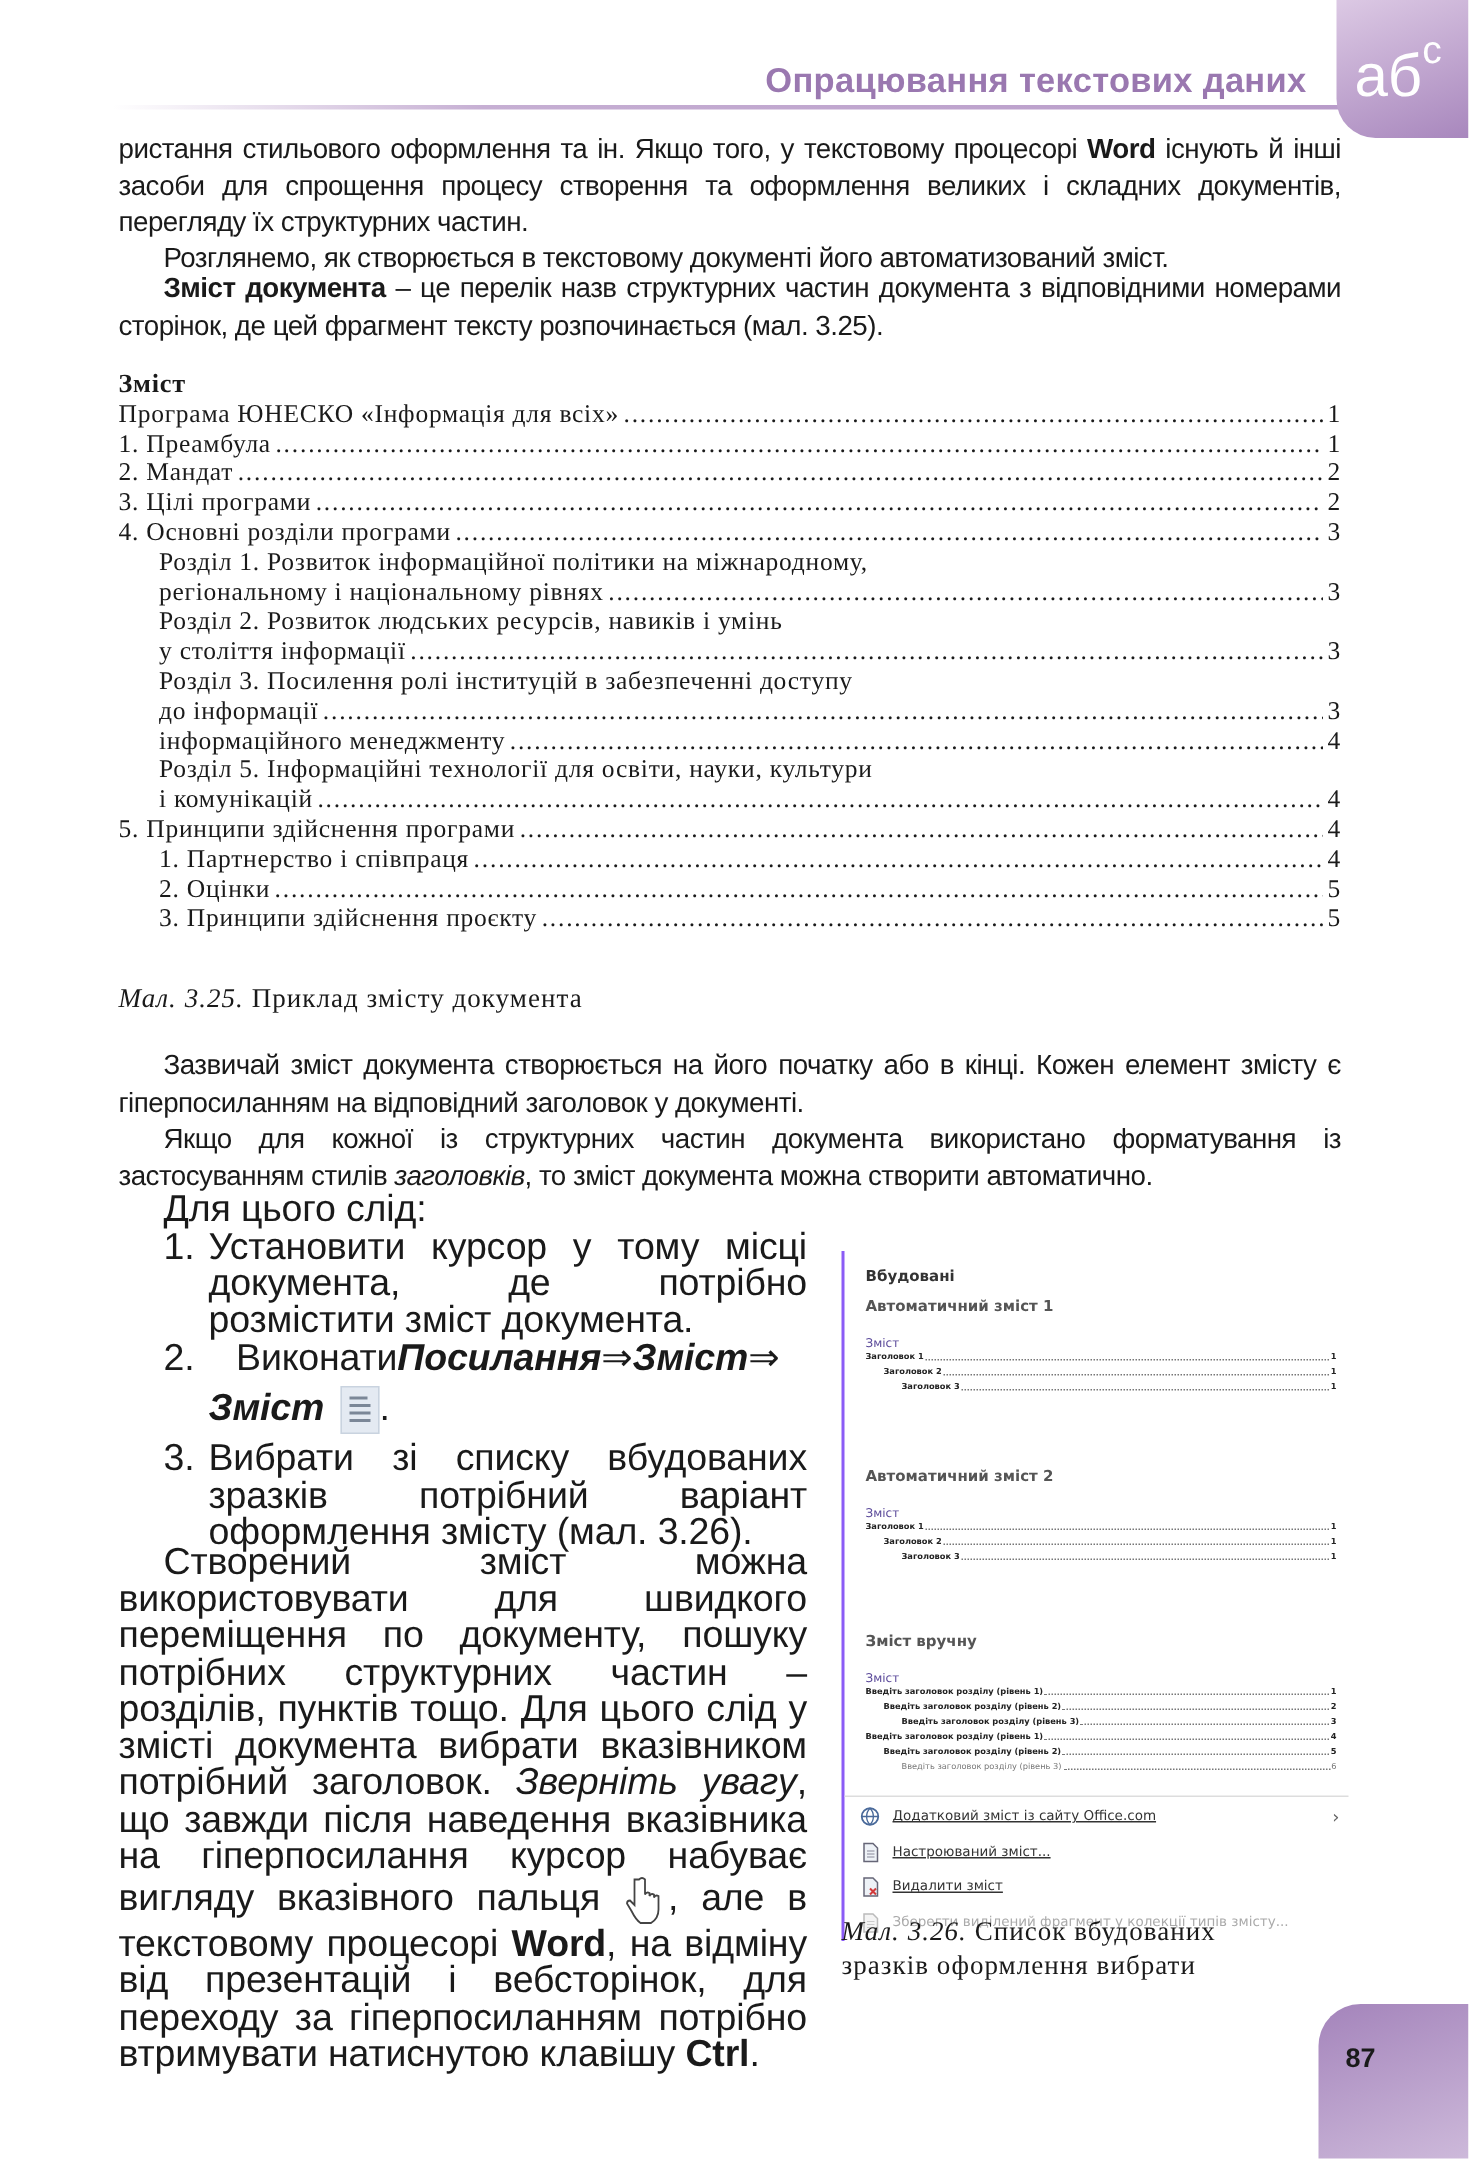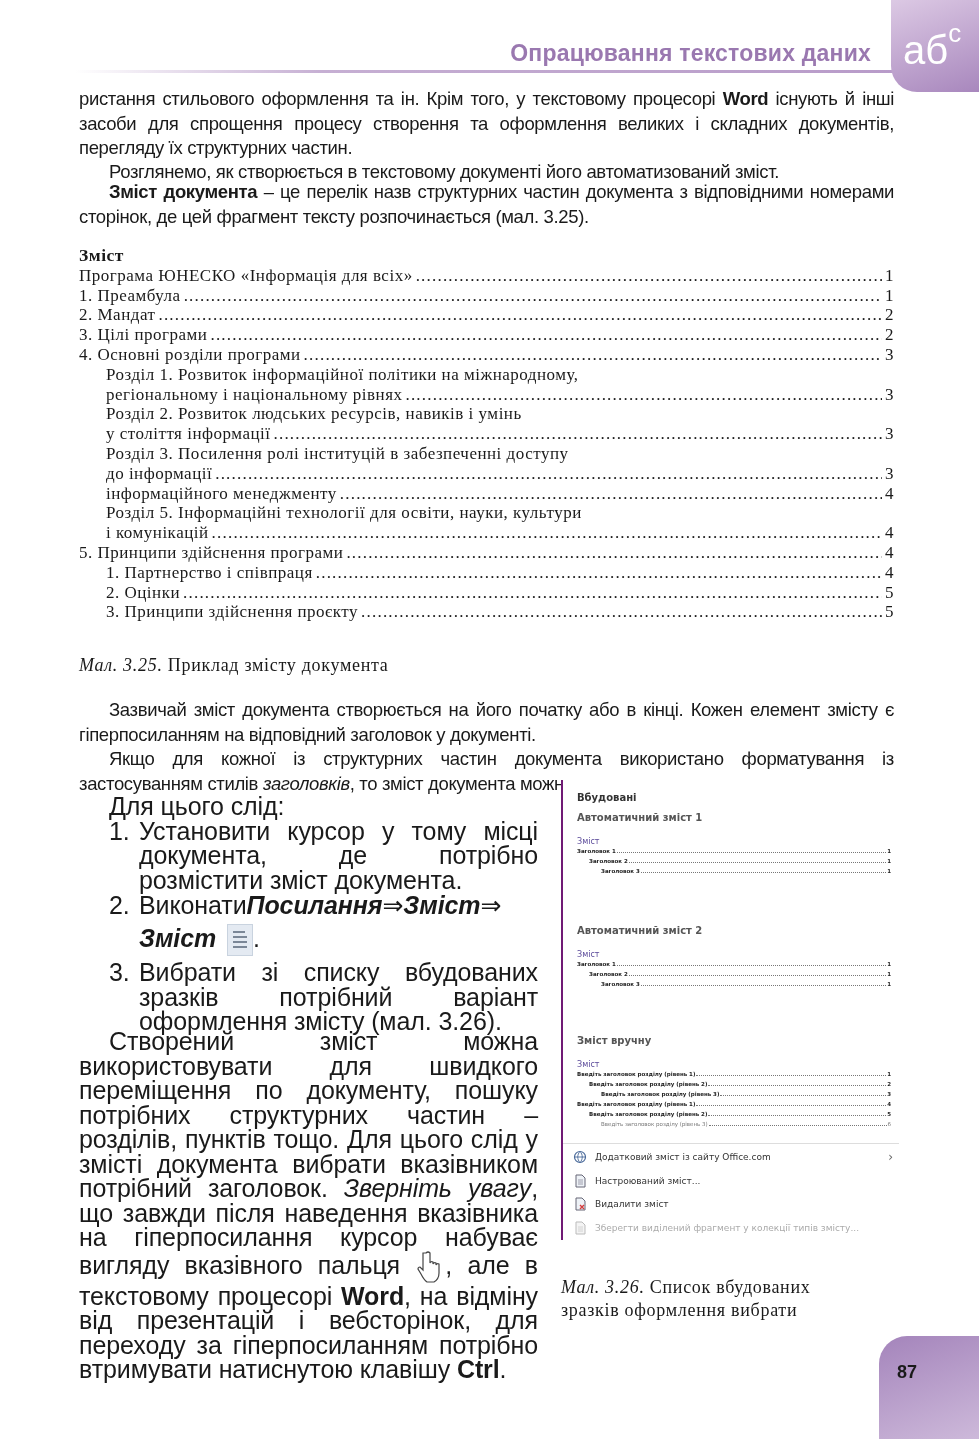--- a/index.html
+++ b/index.html
@@ -70,40 +70,40 @@
     display: inline-block; width: 24px; height: 30px; vertical-align: middle;
     background: #e4eaf2; border: 1px solid #c9d3df; position: relative; margin-left: 4px;
   }
   .btn-icon i {
     position: absolute; left: 5px; height: 2px; background: #7b8797; display: block;
   }
   .hand-icon { display: inline-block; width: 30px; height: 34px; vertical-align: middle; }
 
   
   .panel {
-    position: absolute; left: 561px; top: 780px; width: 336px; height: 460px;
-    background: #fff; border-left: 2px solid #701a75;
+    position: absolute; left: 561px; top: 834px; width: 336px; height: 460px;
+    background: #fff; border-left: 2px solid #8b5cf6;
     font-family: "DejaVu Sans", sans-serif; color: #444;
   }
   .panel .sect { position: absolute; left: 14px; right: 8px; }
   .panel .h-built { font-size: 10px; font-weight: bold; color: #333; }
   .panel .h-gal { font-size: 10px; color: #555; font-weight: bold; }
   .panel .toc-mini-title { font-size: 8px; color: #5b4a9a; margin-top: 14px; }
   .mini-row { display: flex; font-size: 5.5px; line-height: 10px; color: #222; font-weight: bold; white-space: nowrap; }
   .mini-row .d { flex: 1; overflow: hidden; border-bottom: 1px dotted #777; height: 6px; margin: 0 1px; }
   .mini-row.l2 { padding-left: 12px; }
   .mini-row.l3 { padding-left: 24px; }
   .mini-row.light { color: #777; font-weight: normal; }
   .panel .divider { position: absolute; left: 0; right: 0; top: 363px; border-top: 1px solid #ddd; }
   .menu-item {
     position: absolute; left: 10px; right: 6px; height: 22px; display: flex; align-items: center;
     font-size: 9px; color: #333;
   }
   .menu-item .mi-icon { width: 14px; height: 14px; margin-right: 8px; position: relative; }
-  .menu-item .mi-label { text-decoration-thickness: 1px; }
+  .menu-item .mi-label { text-decoration: underline; text-decoration-thickness: 1px; }
   .menu-item.disabled { color: #aaa; }
   .menu-item.disabled .mi-label { text-decoration: none; }
   .menu-item .chev { margin-left: auto; font-size: 12px; color: #666; }
 
   
   .page-badge {
     position: absolute; right: 0; top: 1336px; width: 100px; height: 103px;
     background: linear-gradient(160deg, #a484bb 0%, #cdb9da 100%);
     border-top-left-radius: 28px;
   }
@@ -114,21 +114,21 @@
 </head>
 <body>
 
 <div class="hdr-line"></div>
 <div class="hdr-title">Опрацювання текстових даних</div>
 <div class="hdr-badge">
   <span><span style="position:static;font-size:40px;">аб</span><sup>с</sup></span>
 </div>
 
 <div class="p" style="top:87px;">
-  <span>ристання стильового оформлення та ін. Крім того, у текстовому процесорі </span><b>Word</b>
+  <span>ристання стильового оформлення та ін. Якщо того, у текстовому процесорі </span><b>Word</b>
   <span>існують й інші засоби для спрощення процесу створення та оформлення великих і складних документів, перегляду їх структурних частин.</span>
 </div>
 <div class="p" style="top:160px;">
   <span class="ind"></span><span>Розглянемо, як створюється в текстовому документі його автоматизований зміст.</span>
 </div>
 <div class="p" style="top:180px;">
   <span class="ind"></span><b>Зміст документа</b><span> – це перелік назв структурних частин документа з відповідними номерами сторінок, де цей фрагмент тексту розпочинається (мал. 3.25).</span>
 </div>
 
 <div class="toc">
@@ -223,21 +223,21 @@
 
 <div class="col" style="top:794px;">
   <div><span class="ind" style="display:inline-block;width:30px;"></span><span>Для цього слід:</span></div>
   <div class="ol-item">
     <span class="num">1.</span>
     <span class="txt" style="padding-left:0;">Установити курсор у тому місці документа, де потрібно розмістити зміст документа.</span>
   </div>
   <div class="ol-item" style="line-height:26px;">
     <span class="num">2.</span>
     <span class="txt">
-      <span style="display:flex;justify-content:flex-start;">
+      <span style="display:flex;justify-content:center;">
         <span>Виконати </span>
         <b><i>Посилання</i></b>
         <span>⇒</span>
         <b><i>Зміст</i></b>
         <span>⇒</span>
       </span>
       <span style="display:block;margin-top:6px;">
         <b><i>Зміст</i></b>
         <span class="btn-icon">
           <i style="top:6px;width:12px;"></i><i style="top:11px;width:14px;"></i><i style="top:16px;width:14px;"></i><i style="top:21px;width:14px;"></i>

